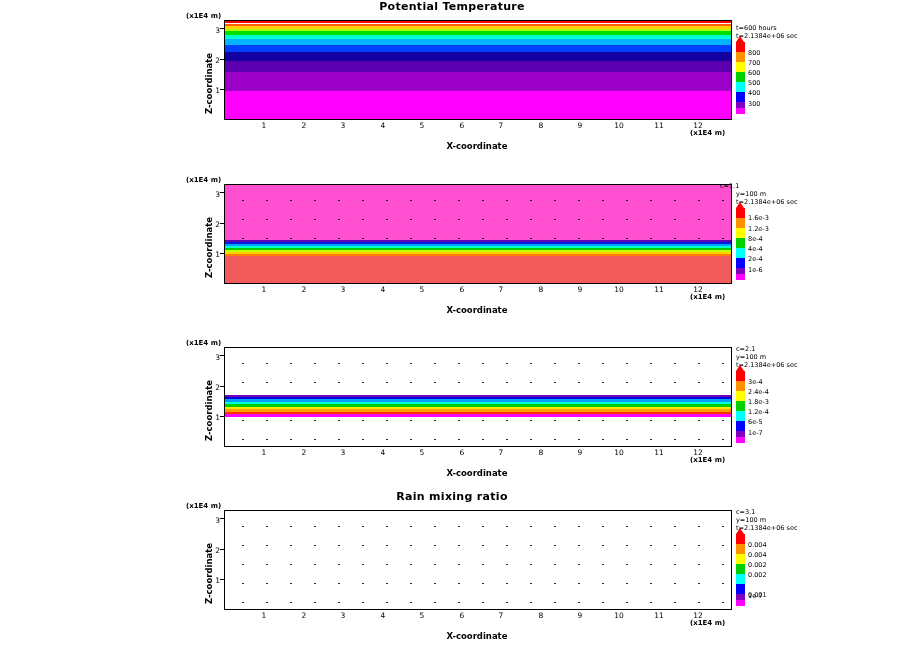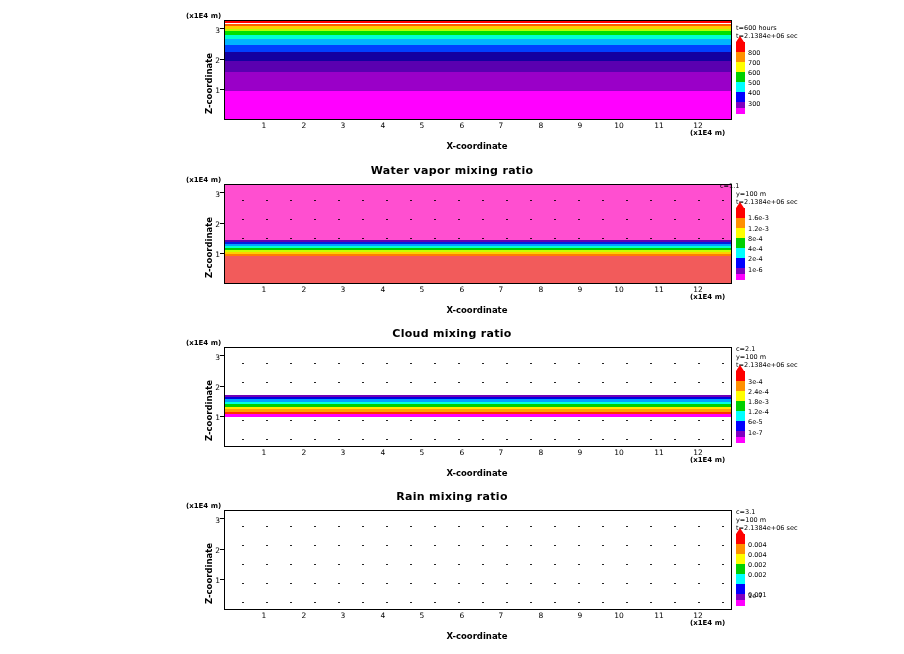--- a/index.html
+++ b/index.html
@@ -20,20 +20,21 @@
   .cbar{position:absolute;}
   .cbar-band{position:absolute;left:0;width:9px;}
   .cbar-tri{position:absolute;left:0;width:0;height:0;border-left:4.5px solid transparent;border-right:4.5px solid transparent;}
   .cbar-lab{position:absolute;left:12px;font-size:6.5px;white-space:nowrap;}
   .meta{position:absolute;font-size:6.5px;white-space:nowrap;line-height:8px;}
 </style>
 </head>
 <body>
 
 <div class="panel" style="top:0;height:160px;">
+  <div class="title" style="top:0px;">Potential Temperature</div>
   <div class="units-tl" style="left:186px;top:12px;">(x1E4 m)</div>
 
   <div class="zlabel" style="left:204px;top:114px;">Z-coordinate</div>
 
   <div class="plotbox" style="left:224px;top:20px;width:506px;height:98px;">
     <div class="layers">
       <div class="layer" style="background:#ff00ff;bottom:0%;height:28.75%;"></div>
       <div class="layer" style="background:#9a00c8;bottom:28.75%;height:18.75%;"></div>
       <div class="layer" style="background:#5a00b0;bottom:47.5%;height:11.875%;"></div>
       <div class="layer" style="background:#1400a0;bottom:59.375%;height:8.75%;"></div>
@@ -87,21 +88,20 @@
     <div class="cbar-lab" style="top:7px;">800</div>
     <div class="cbar-lab" style="top:17px;">700</div>
     <div class="cbar-lab" style="top:27px;">600</div>
     <div class="cbar-lab" style="top:37px;">500</div>
     <div class="cbar-lab" style="top:47px;">400</div>
     <div class="cbar-lab" style="top:58px;">300</div>
   </div>
 </div>
 
 <div class="panel" style="top:162px;height:162px;">
-  <div class="title" style="top:2px;">Water vapor mixing ratio</div>
   <div class="units-tl" style="left:186px;top:14px;">(x1E4 m)</div>
 
   <div class="zlabel" style="left:204px;top:116px;">Z-coordinate</div>
 
   <div class="plotbox" style="left:224px;top:22px;width:506px;height:98px;">
     <div class="layers">
       <div class="layer" style="background:#ff4fd0;bottom:44.4%;height:55.6%;"></div>
       <div class="dots"></div>
       <div class="layer" style="background:#f25b5b;bottom:0%;height:27.5%;"></div>
       <div class="layer" style="background:#ff8000;bottom:27.5%;height:2.5%;"></div>
@@ -155,21 +155,20 @@
     <div class="cbar-lab" style="top:6px;">1.6e-3</div>
     <div class="cbar-lab" style="top:17px;">1.2e-3</div>
     <div class="cbar-lab" style="top:27px;">8e-4</div>
     <div class="cbar-lab" style="top:37px;">4e-4</div>
     <div class="cbar-lab" style="top:47px;">2e-4</div>
     <div class="cbar-lab" style="top:58px;">1e-6</div>
   </div>
 </div>
 
 <div class="panel" style="top:325px;height:162px;">
-  <div class="title" style="top:2px;">Cloud mixing ratio</div>
   <div class="units-tl" style="left:186px;top:14px;">(x1E4 m)</div>
 
   <div class="zlabel" style="left:204px;top:116px;">Z-coordinate</div>
 
   <div class="plotbox" style="left:224px;top:22px;width:506px;height:98px;">
     <div class="dots"></div>
     <div class="layers">
       <div class="layer" style="background:#ff00ff;bottom:29.7%;height:2.5%;"></div>
       <div class="layer" style="background:#ff3000;bottom:32.2%;height:2.8%;"></div>
       <div class="layer" style="background:#ffa000;bottom:35%;height:2.5%;"></div>

